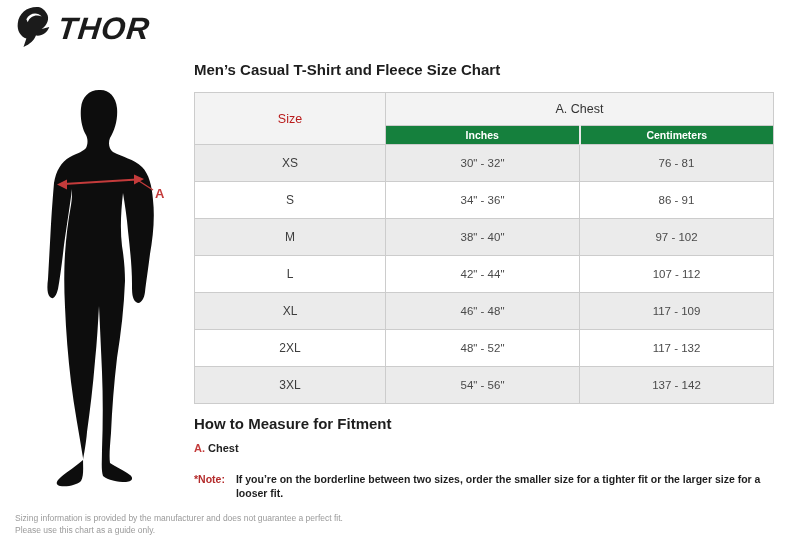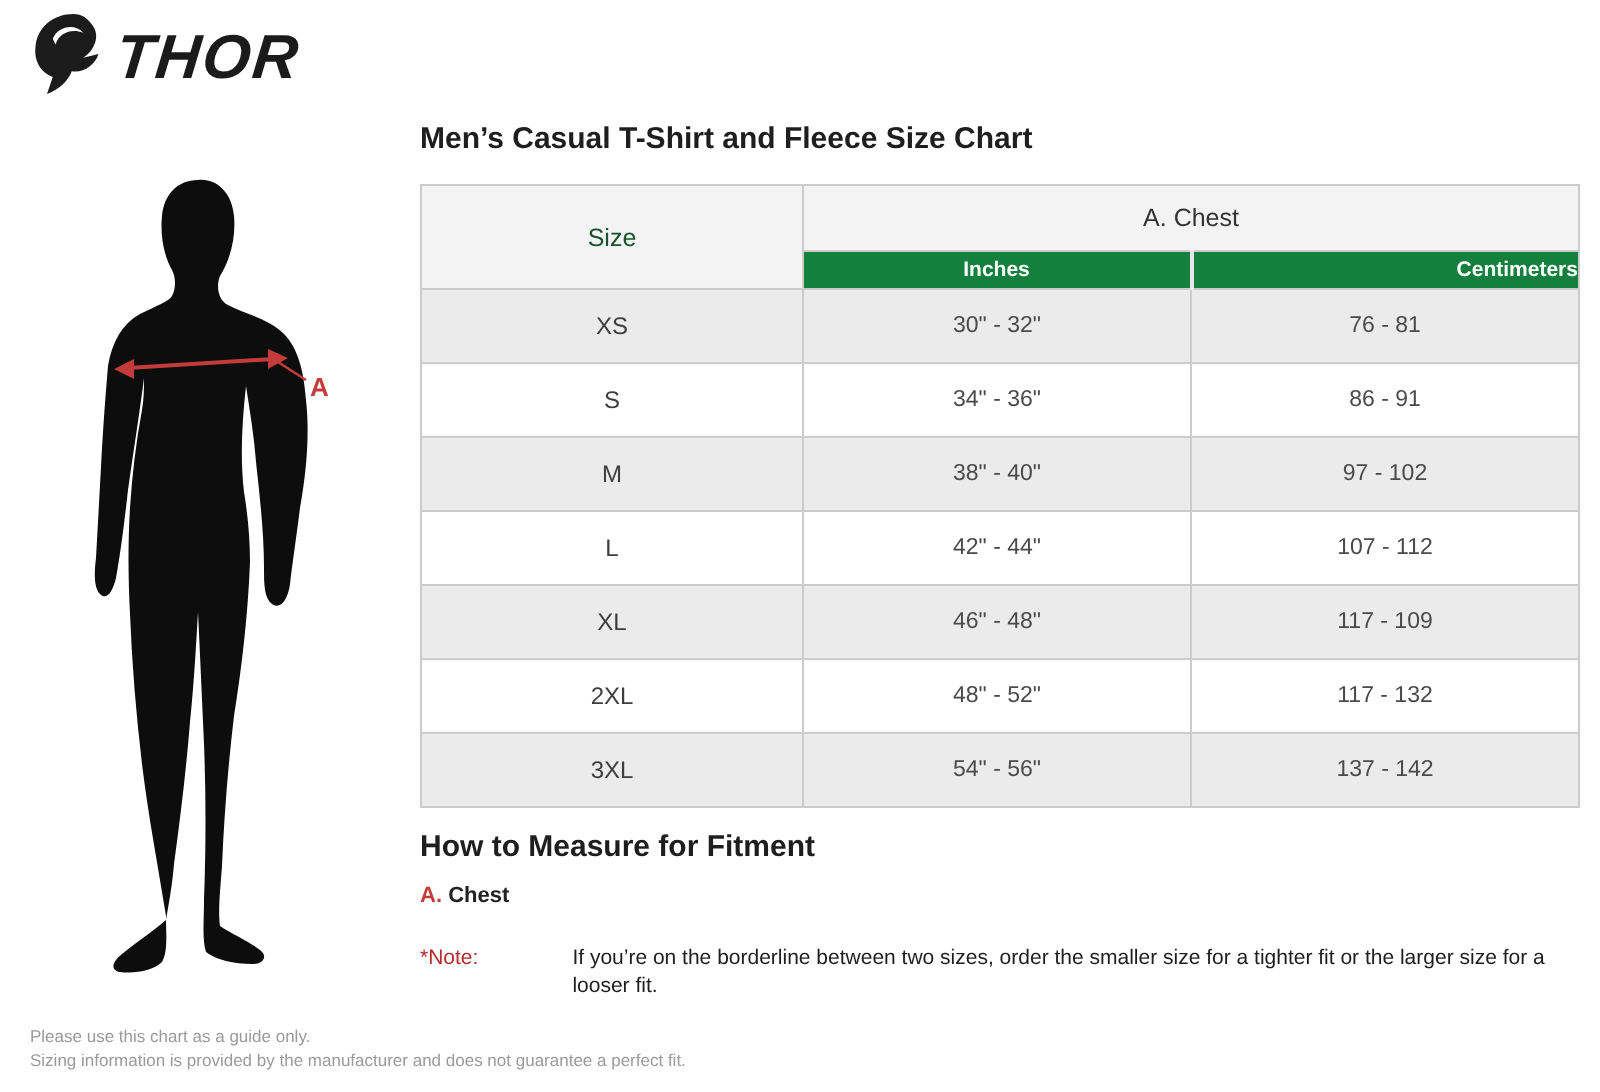--- a/index.html
+++ b/index.html
@@ -11,45 +11,45 @@
   
   .logo{position:absolute;left:14px;top:6px;display:flex;align-items:flex-end;gap:4px;}
   .logo-icon{width:40px;height:42px;}
   .logo-text{
     font-size:31px;font-weight:bold;font-style:italic;color:#1b1b1b;
     letter-spacing:1px;transform:skewX(-6deg);line-height:38px;
   }
   
   .figure{position:absolute;left:20px;top:60px;width:190px;height:440px;}
   
-  .content{position:absolute;left:210px;top:60px;width:580px;}
+  .content{position:absolute;left:194px;top:60px;width:580px;}
   .chart-title{margin:0;font-size:15px;line-height:20px;font-weight:bold;color:#1e1e1e;}
   
   table.size-chart{
     width:580px;border-collapse:collapse;margin-top:12px;table-layout:fixed;
   }
   table.size-chart th,table.size-chart td{border:1px solid #ccc;text-align:center;padding:0;}
-  th.size-header{width:190px;background:#f3f3f3;font-weight:normal;font-size:12.5px;color:#14532d;}
+  th.size-header{width:190px;background:#f3f3f3;font-weight:normal;font-size:12.5px;color:#b91c1c;}
   th.group-header{background:#f3f3f3;font-weight:normal;font-size:12.5px;color:#333;height:32px;}
   th.unit-header{
     background:#15803d;color:#ffffff;font-size:10.5px;font-weight:bold;height:18px;
   }
-  th.unit-header.cm{border-left:2px solid #e9e9e9;text-align:right;}
+  th.unit-header.cm{border-left:2px solid #e9e9e9;}
   tbody tr{height:37px;}
   tbody tr:nth-child(odd){background:#ebebeb;}
   tbody tr:nth-child(even){background:#ffffff;}
   td.size-cell{font-size:12px;color:#3d3d3d;}
   td.value-cell{font-size:11.5px;color:#4a4a4a;}
   
   .measure-heading{margin:10px 0 0 0;font-size:15px;line-height:20px;font-weight:bold;color:#1e1e1e;}
   .measure-label{margin-top:7px;font-size:11px;font-weight:bold;line-height:14px;}
   .measure-label .letter{color:#c43b3b;}
   .measure-label .name{color:#222;margin-top:36px;}
   .measure-desc{margin-top:1px;width:345px;font-size:10.5px;line-height:1.4;color:#8a8a8a;}
-  .note-row{margin-top:17px;display:flex;font-size:10.5px;font-weight:normal;line-height:14px;gap:36px;}
+  .note-row{margin-top:17px;display:flex;font-size:10.5px;font-weight:bold;line-height:14px;}
   .note-label{color:#b42b2b;margin-right:11px;white-space:nowrap;}
   .note-text{color:#1e1e1e;}
   
   .footer{position:absolute;left:15px;top:512px;font-size:8.5px;line-height:12px;color:#9a9a9a;}
 </style>
 </head>
 <body>
 
 <div class="logo">
   <svg class="logo-icon" viewBox="0 0 40 44">
@@ -149,15 +149,15 @@
 
 
   <div class="note-row">
     <span class="note-label">*Note:</span>
     <span class="note-text">If you’re on the borderline between two sizes, order the smaller size for a tighter fit or the larger size for a looser fit.</span>
   </div>
 
 </div>
 
 <div class="footer">
+  <div>Sizing information is provided by the manufacturer and does not guarantee a perfect fit.</div>
   <div>Please use this chart as a guide only.</div>
-  <div>Sizing information is provided by the manufacturer and does not guarantee a perfect fit.</div>
 </div>
 
 </body></html>

